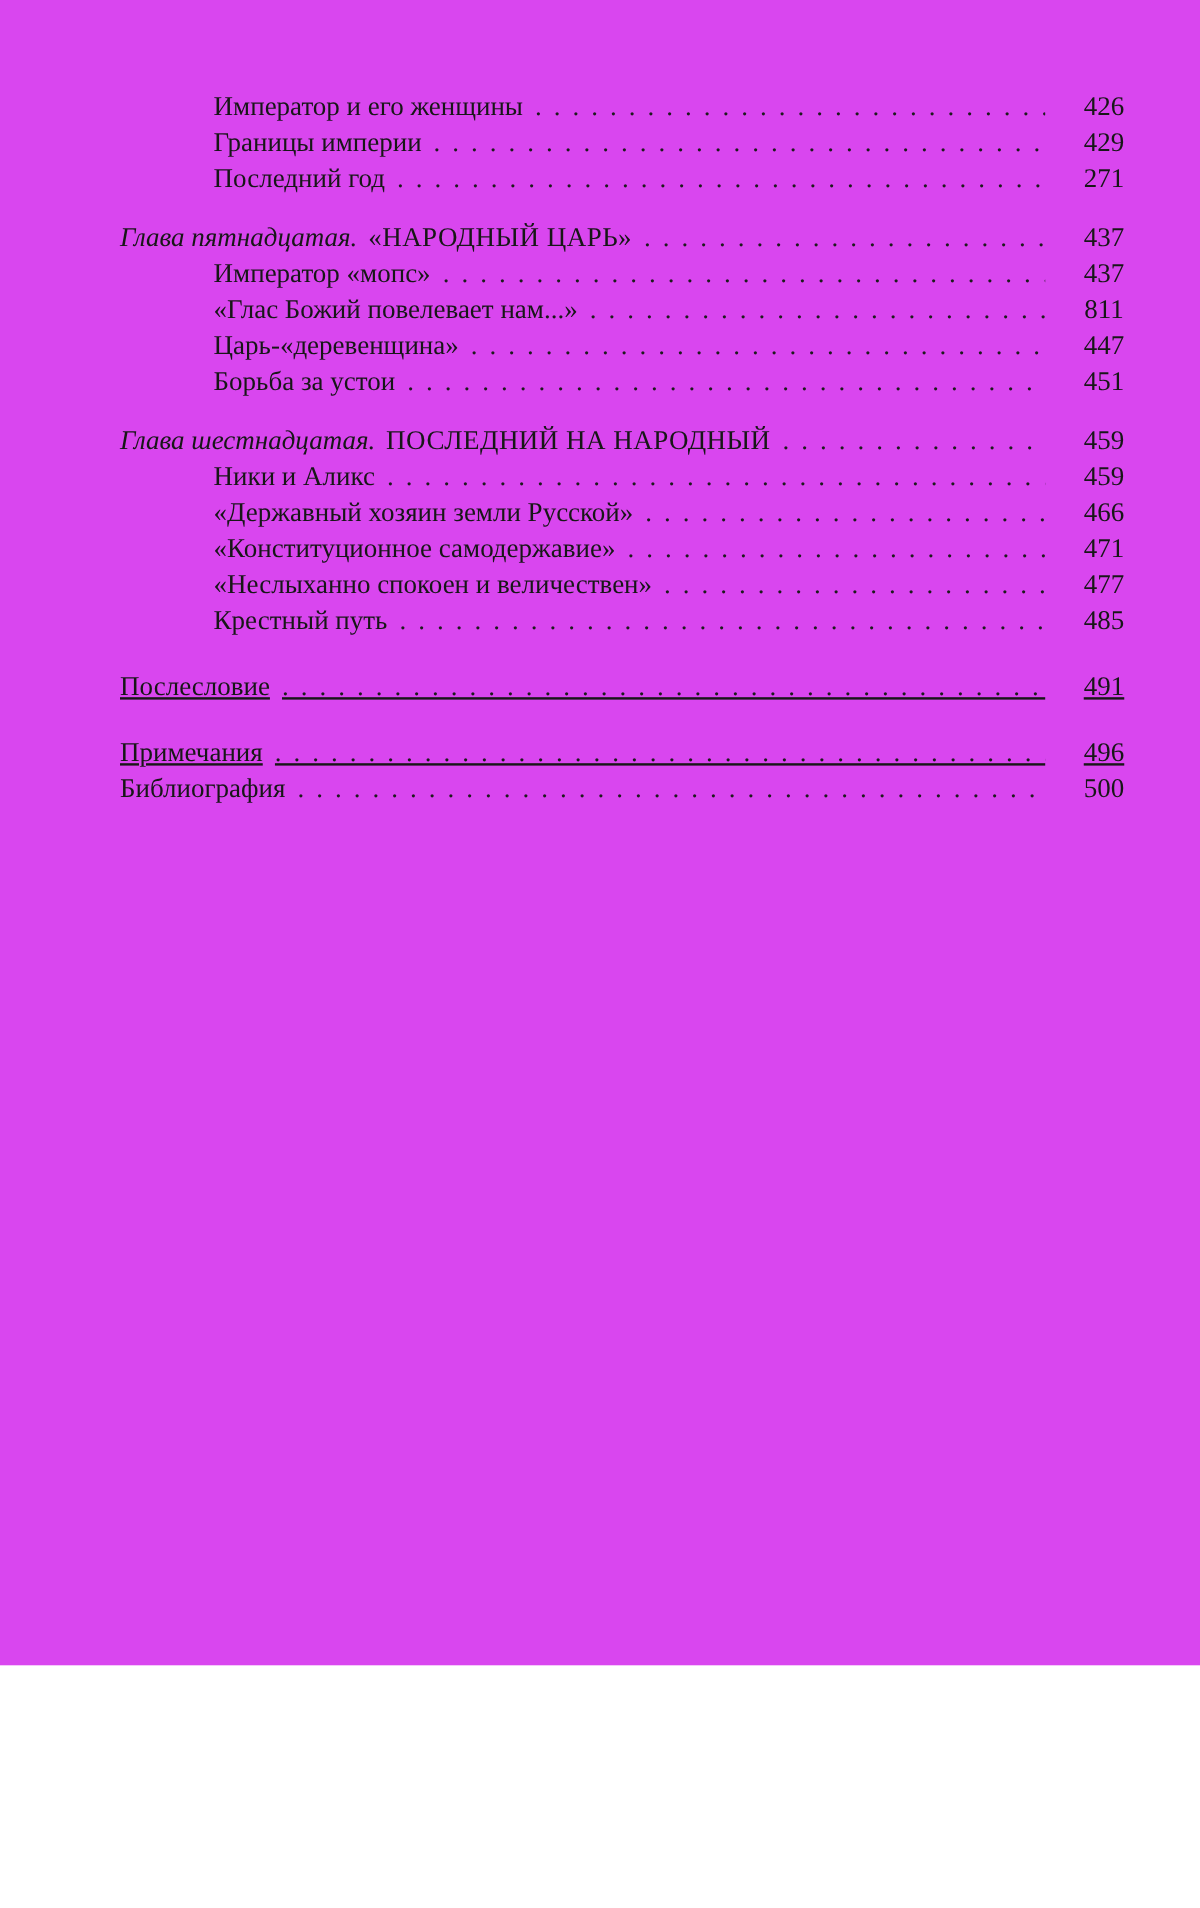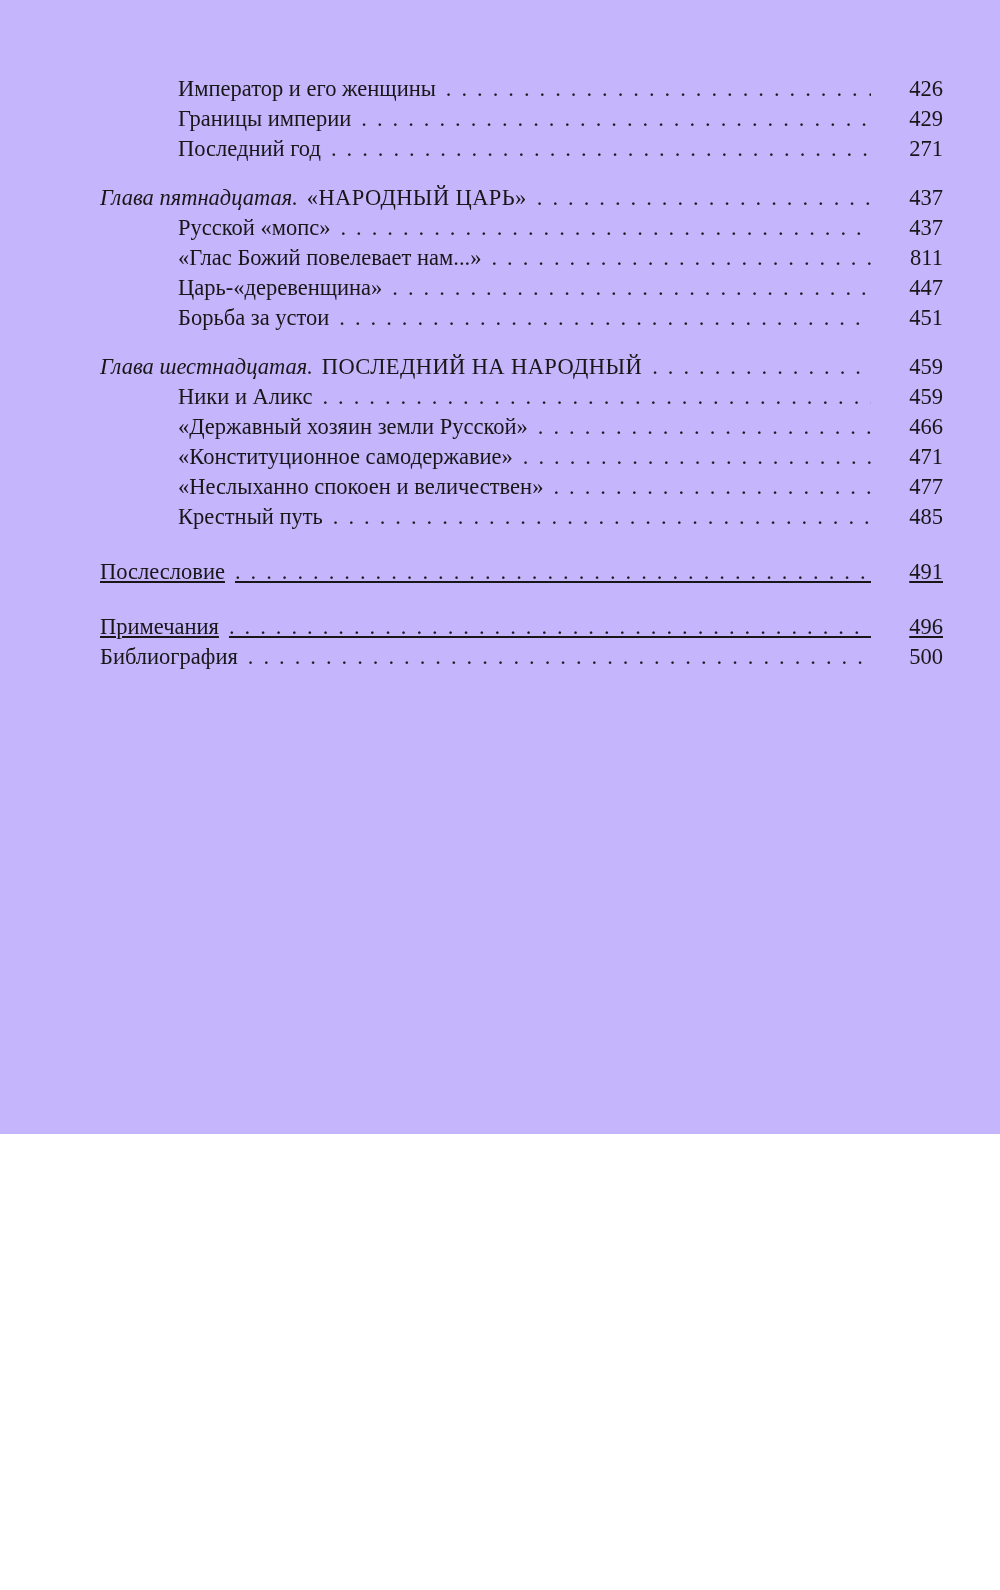--- a/index.html
+++ b/index.html
@@ -3,22 +3,22 @@
 <meta charset="utf-8">
 <style>
   html, body {
     margin: 0;
     padding: 0;
     background: #ffffff;
   }
   .page {
     position: relative;
     width: 1000px;
-    height: 1134px;
-    background: #c4b5fd;
+    height: 1388px;
+    background: #d946ef;
     overflow: hidden;
     font-family: "Liberation Serif", "DejaVu Serif", serif;
     color: #171717;
   }
   .toc {
     padding: 74px 57px 0 100px;
     font-size: 22.5px;
   }
   .row {
     display: flex;
@@ -44,21 +44,21 @@
     min-width: 0;
   }
   .leader::before {
     content: "..................................................................";
     letter-spacing: 10px;
     color: #1b1b1b;
   }
   .pagenum {
     flex: 0 0 auto;
     width: 46px;
-    text-align: right;
+    text-align: center;
   }
 </style>
 </head>
 <body>
 
 <div class="page">
   <div class="toc" id="toc-list">
       <div class="row sub">
 
     <span class="label">Император и его женщины</span>
@@ -78,21 +78,21 @@
     <span class="pagenum">271</span>
   </div>
       <div class="row chapter gap-normal">
     <span class="prefix">Глава пятнадцатая.</span>
     <span class="label">«НАРОДНЫЙ ЦАРЬ»</span>
     <span class="leader"></span>
     <span class="pagenum">437</span>
   </div>
       <div class="row sub">
 
-    <span class="label">Русской «мопс»</span>
+    <span class="label">Император «мопс»</span>
     <span class="leader"></span>
     <span class="pagenum">437</span>
   </div>
       <div class="row sub">
 
     <span class="label">«Глас Божий повелевает нам...»</span>
     <span class="leader"></span>
     <span class="pagenum">811</span>
   </div>
       <div class="row sub">

